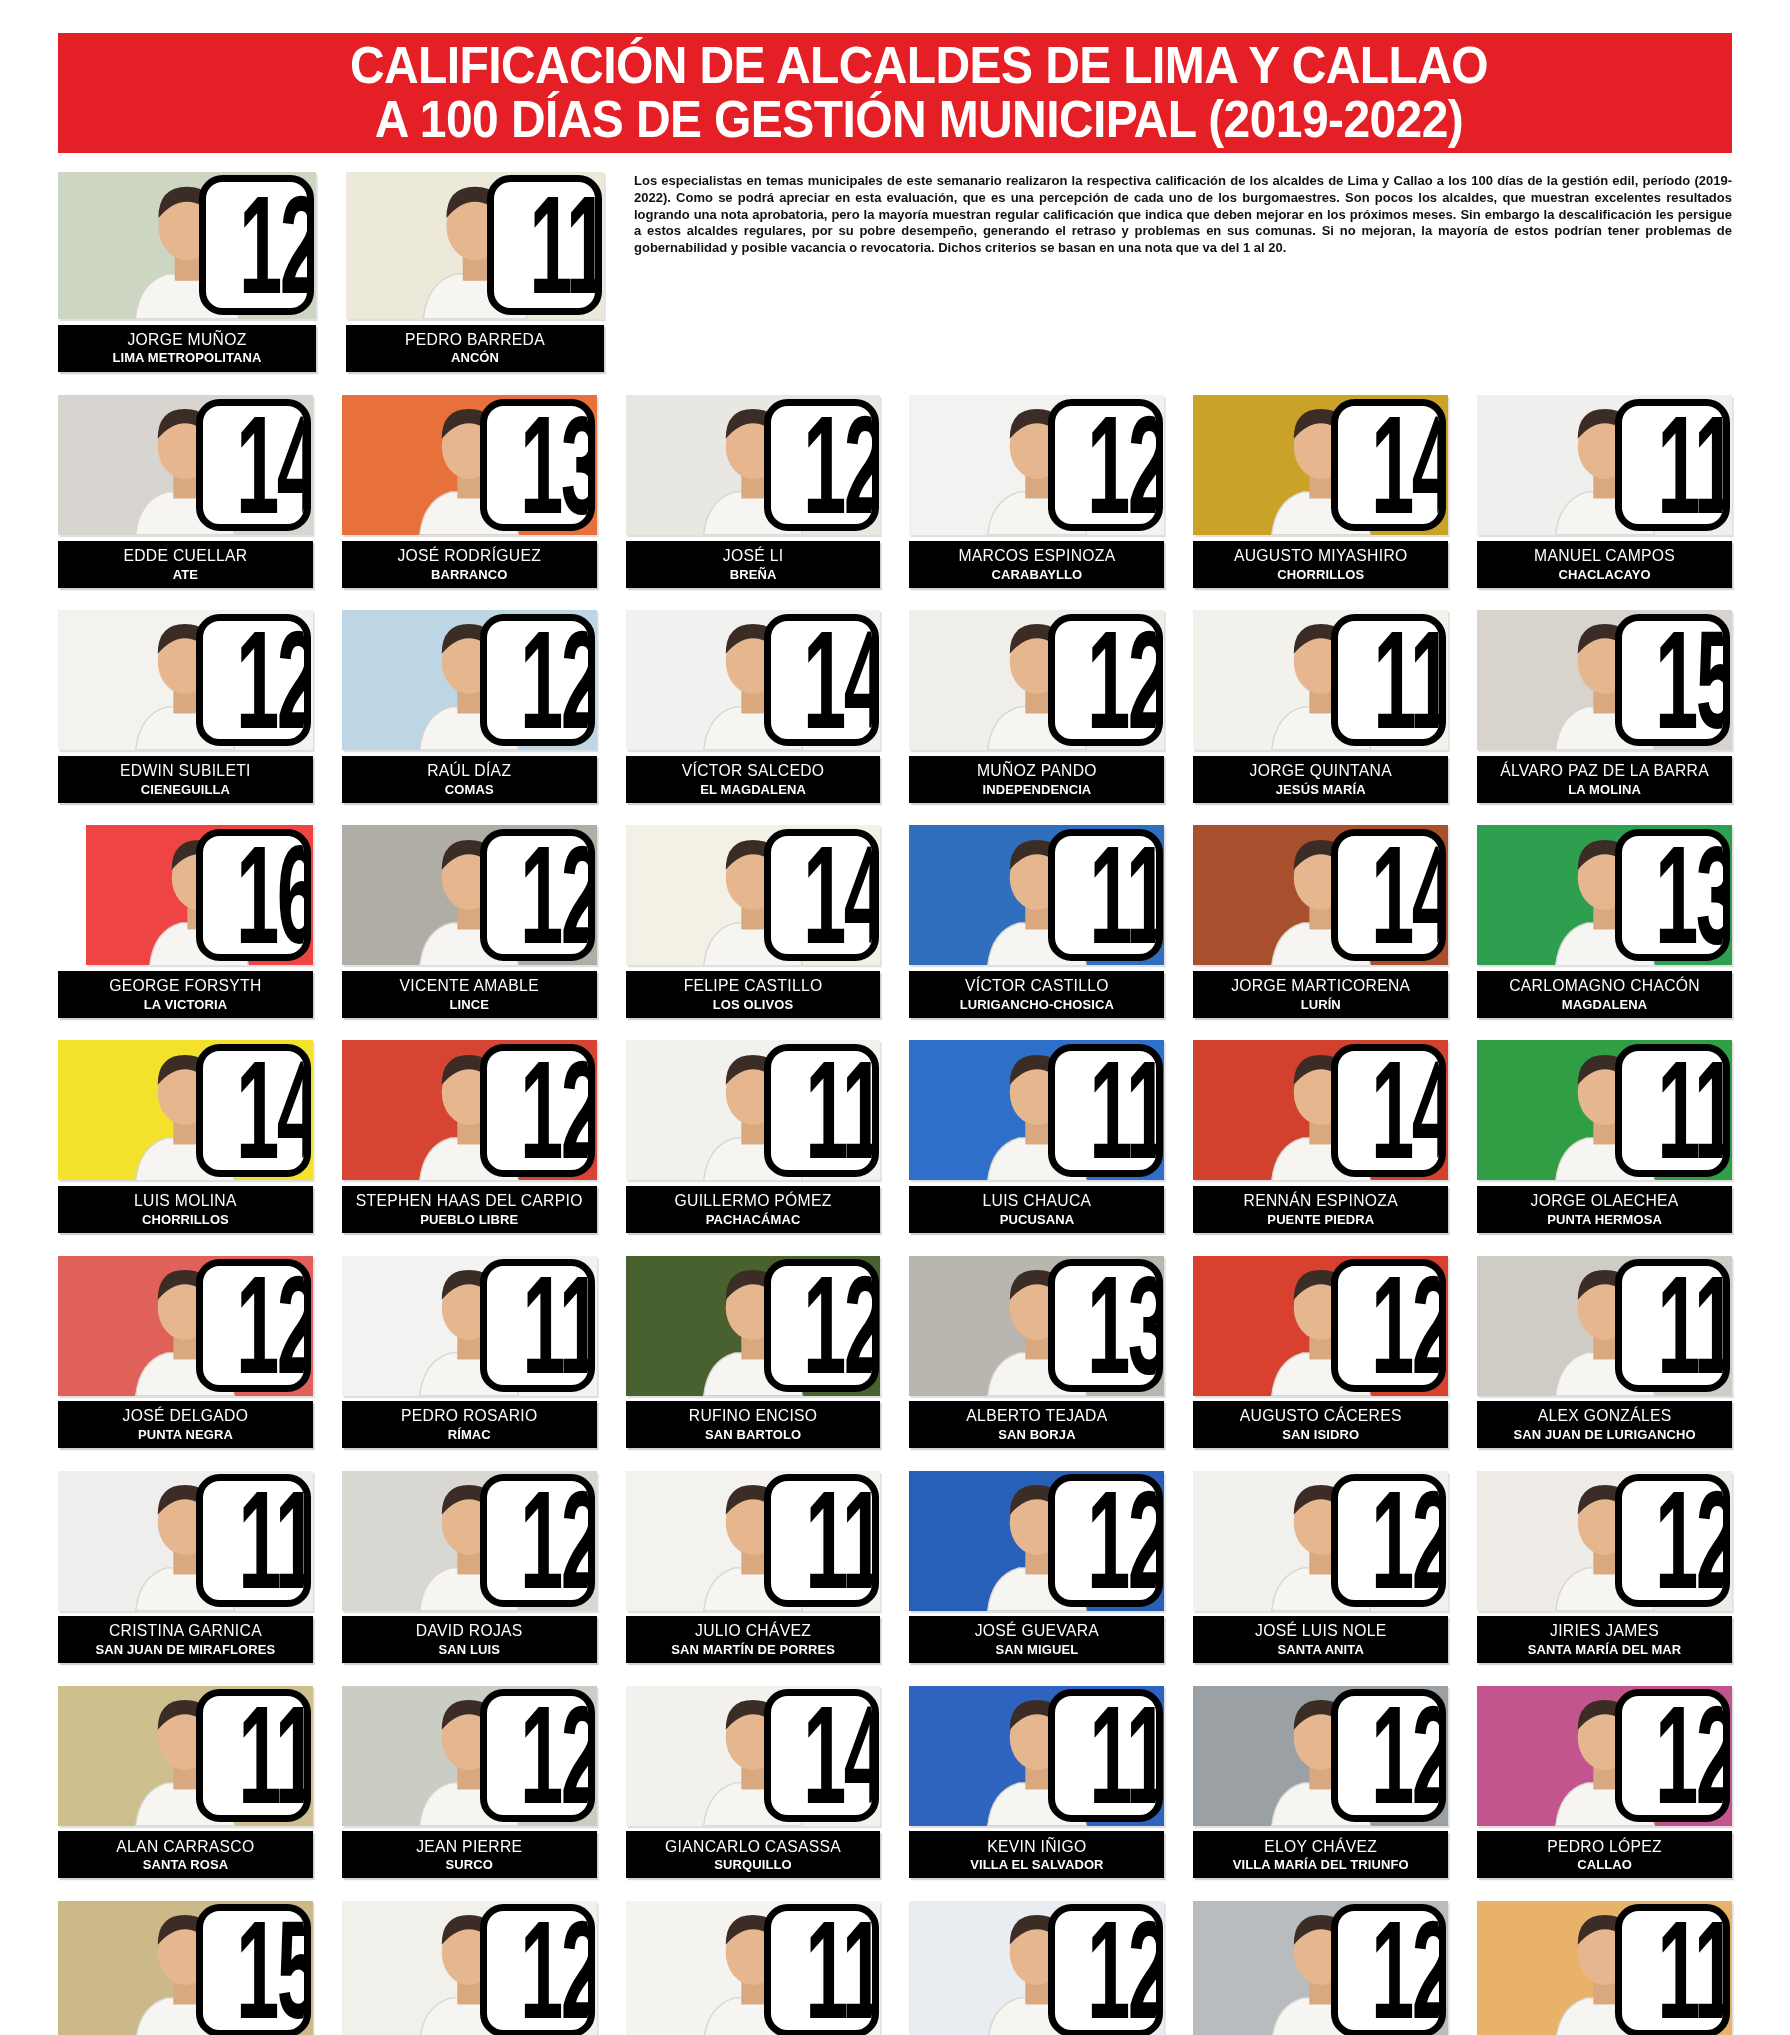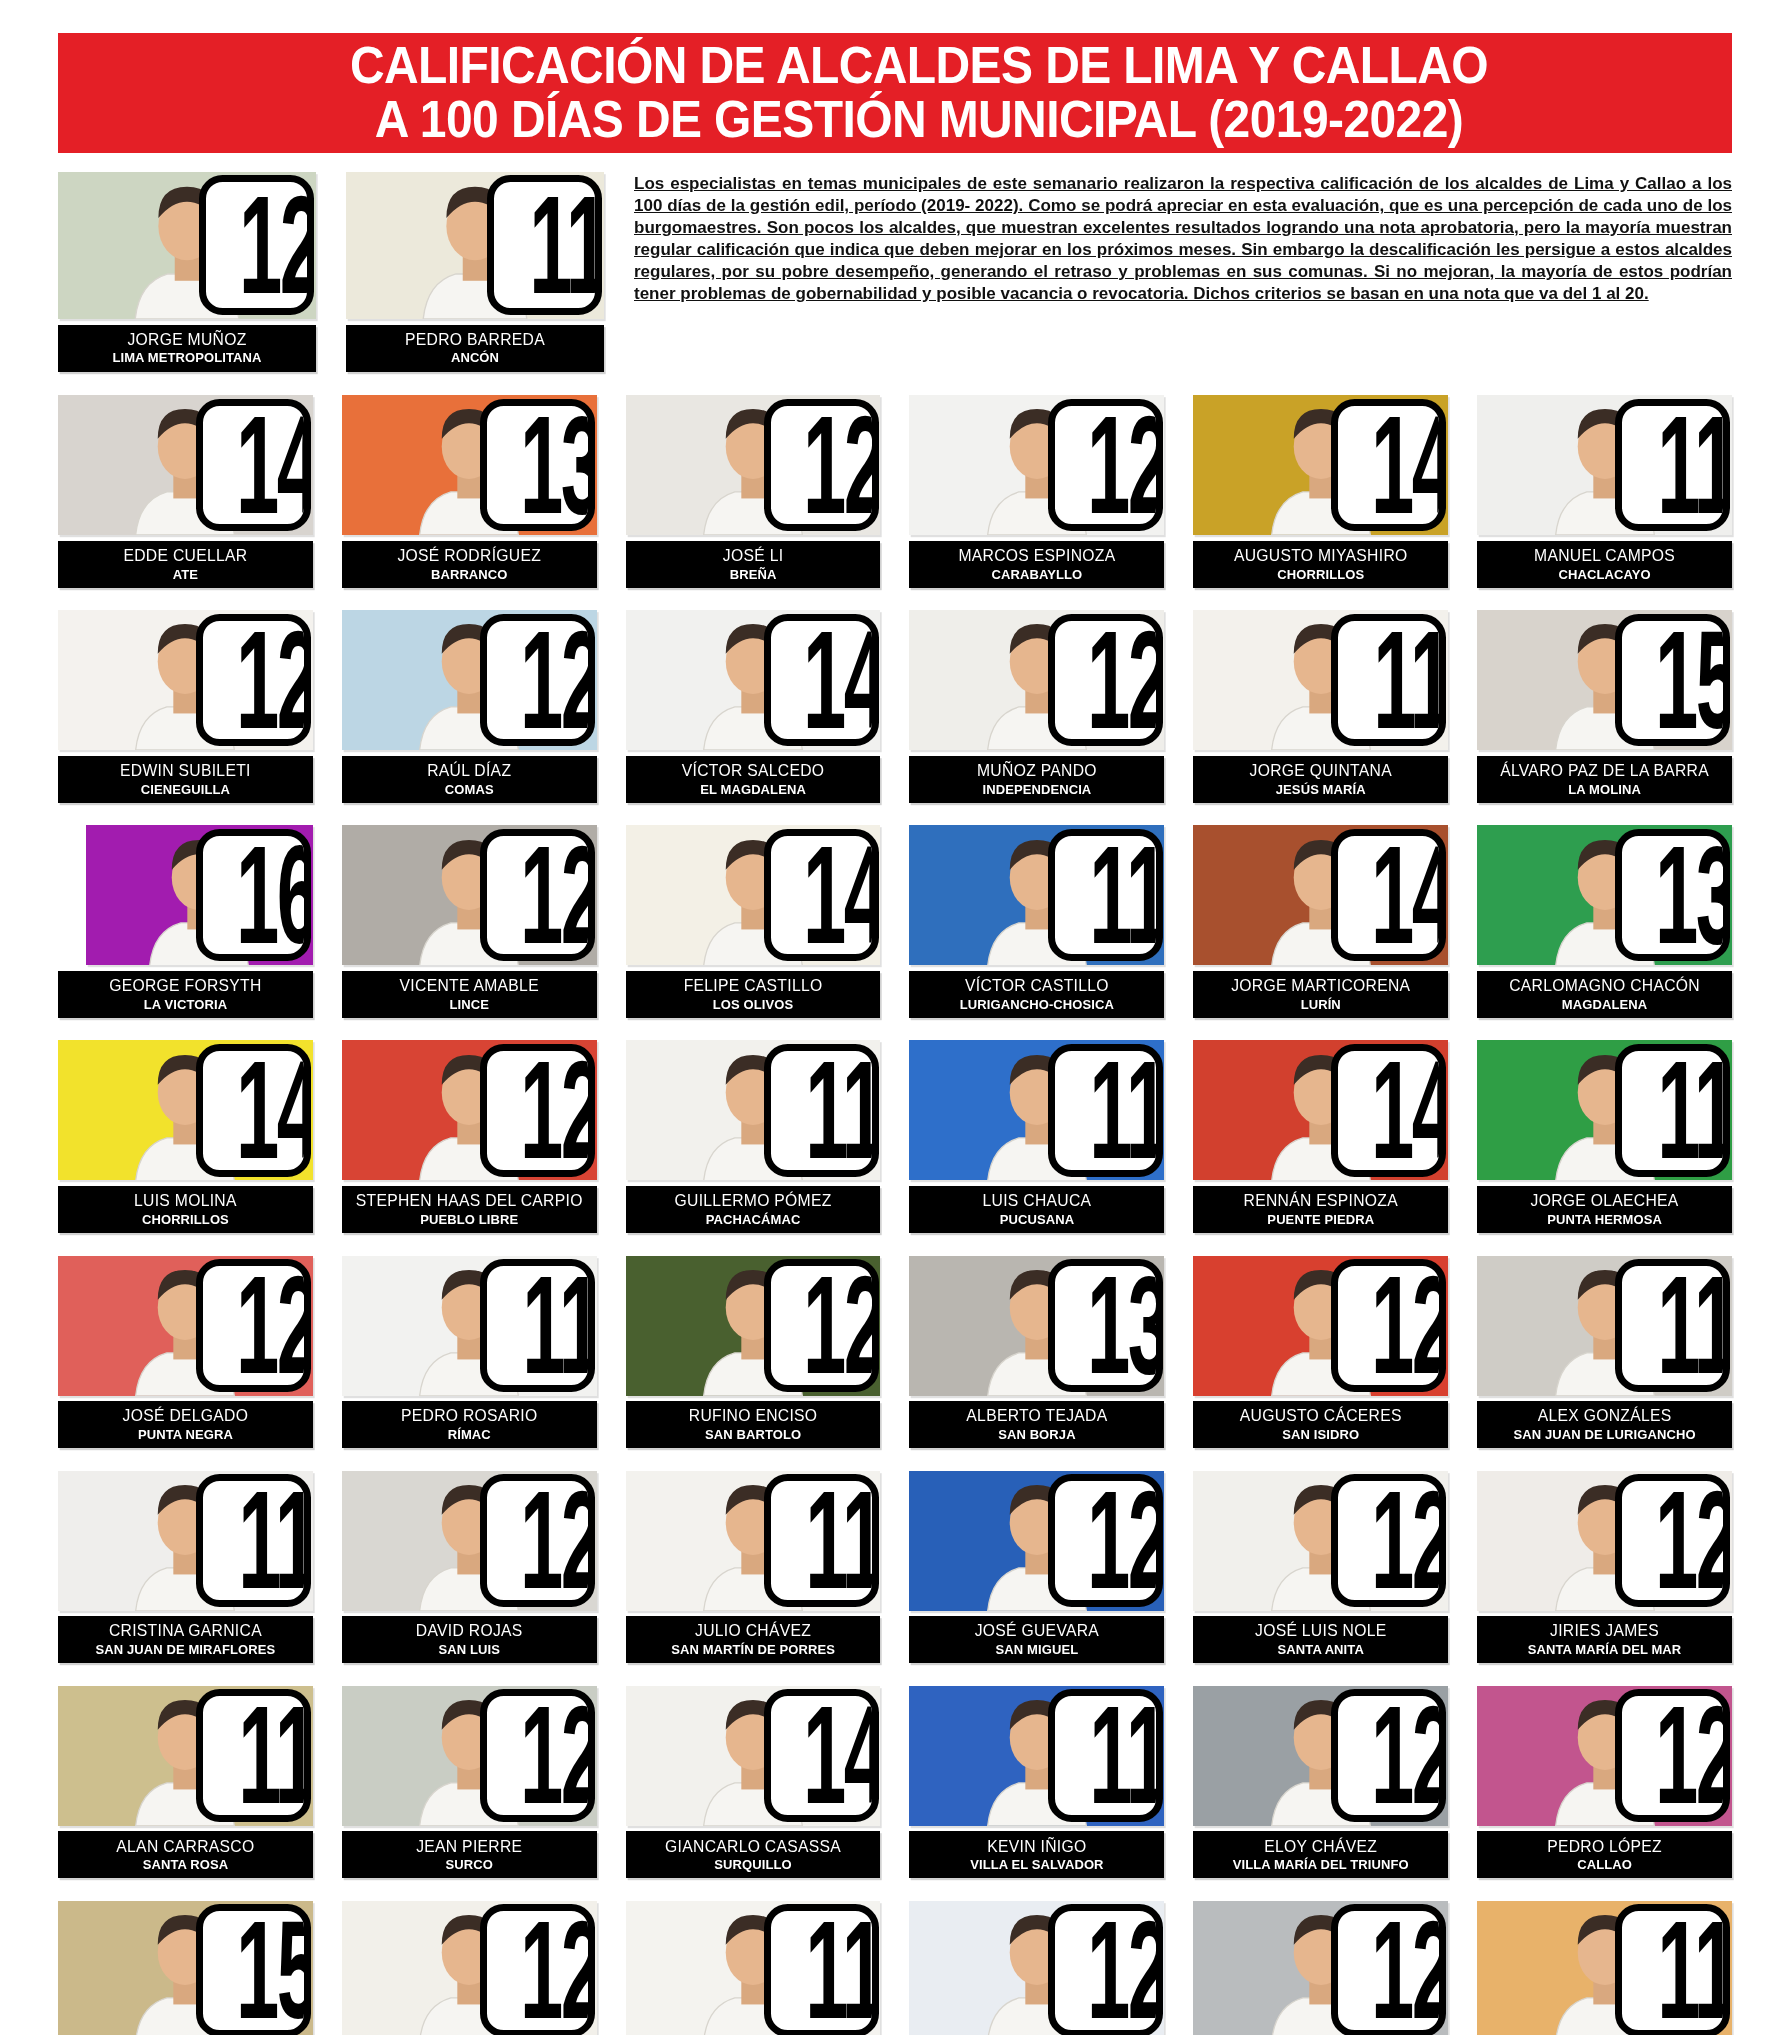--- a/index.html
+++ b/index.html
@@ -30,22 +30,22 @@
     color:#ffffff;font-weight:800;font-size:48px;line-height:1.12;
     letter-spacing:-0.6px;white-space:nowrap;
     transform:scaleY(1.08);
   }
 
   
   .top-section{display:flex;gap:30px;margin-top:19px;align-items:flex-start;}
   .featured-row{display:flex;gap:30px;flex:0 0 auto;}
   .intro{
     flex:1 1 auto;
-    font-size:17px;font-weight:700;line-height:1.29;color:var(--body_text);
-    text-align:justify;padding-top:1.1px;text-decoration:underline;
+    font-size:13px;font-weight:700;line-height:1.29;color:var(--body_text);
+    text-align:justify;padding-top:1.1px;
   }
 
   
   .card{width:258px;display:flex;flex-direction:column;}
   .grid .card{width:auto;}
   .photo{
     position:relative;height:140px;background:#e9e7e2;overflow:hidden;
     box-shadow:1.7px 2.2px 0 rgba(0,0,0,0.12);
   }
   .featured-row .photo{height:147px;}
@@ -341,21 +341,21 @@
             <div class="score-value">15</div>
           </div>
         </div>
         <div class="label">
           <div class="mayor-name">ÁLVARO PAZ DE LA BARRA</div>
           <div class="district-name">LA MOLINA</div>
         </div>
       </div>
 
       <div class="card">
-        <div class="photo" style="background-color: #a21caf; margin-left: 28px;">
+        <div class="photo" style="background-color: #ef4444; margin-left: 28px;">
           <svg class="portrait" viewBox="0 0 100 110" preserveAspectRatio="xMidYMax meet">
             <path d="M12 110 Q15 83 36 77 L64 77 Q85 83 88 110 Z" fill="#f6f5f2" stroke="#d8d5ce" stroke-width="1"></path>
             <rect x="41" y="60" width="18" height="22" fill="#d9a87f"></rect>
             <ellipse cx="50" cy="42" rx="21" ry="25" fill="#e6b68e"></ellipse>
             <path d="M29 36 Q29 13 50 13 Q71 13 71 36 Q61 24 50 24 Q39 24 29 36 Z" fill="#3b2d25"></path>
           </svg>
           <div class="score-badge">
             <div class="score-value">16</div>
           </div>
         </div>

